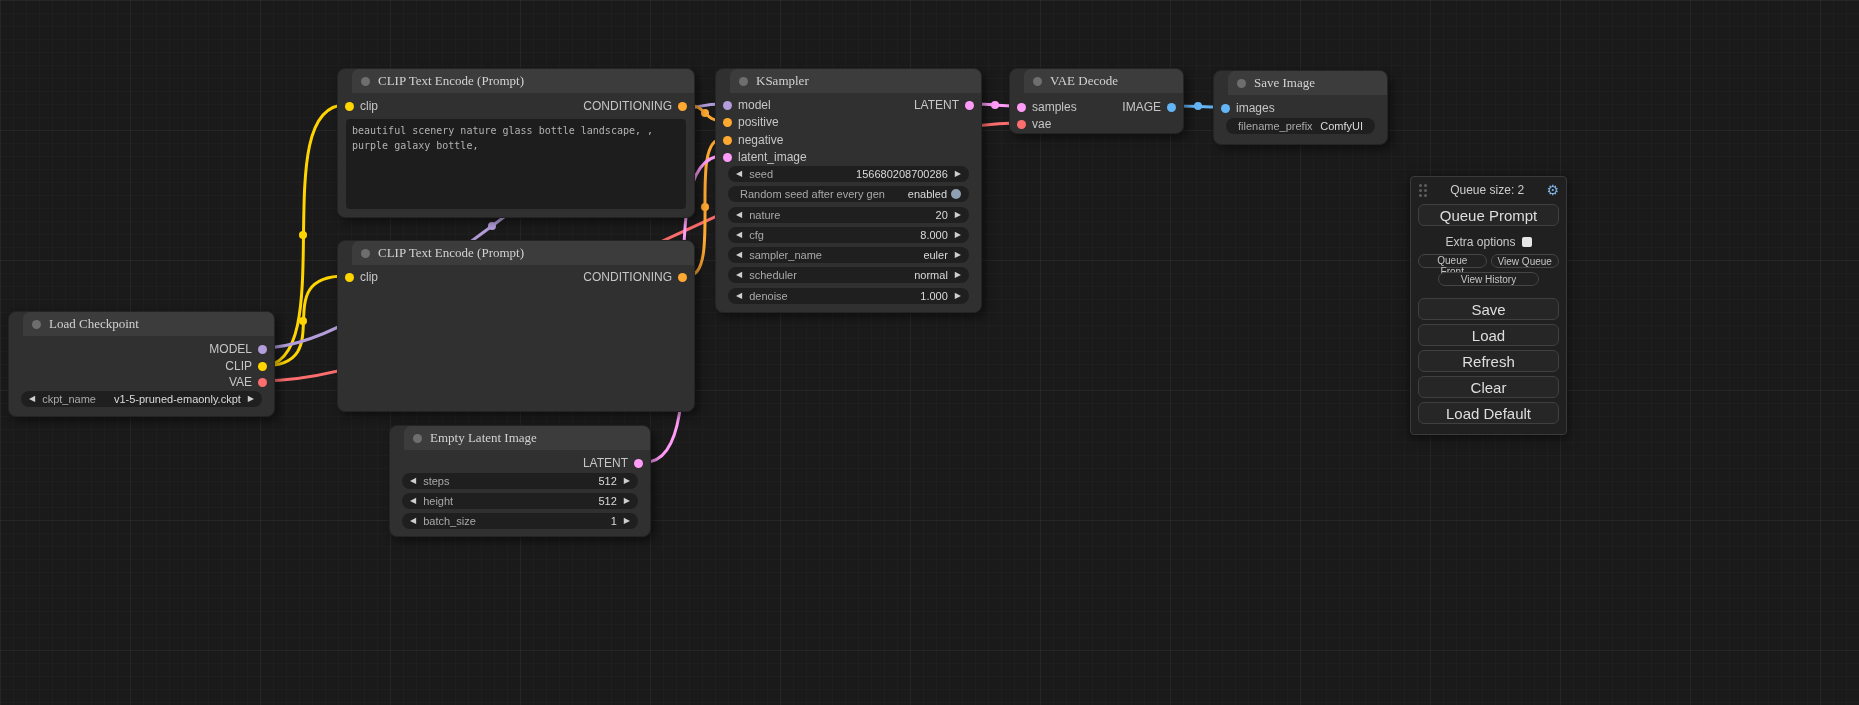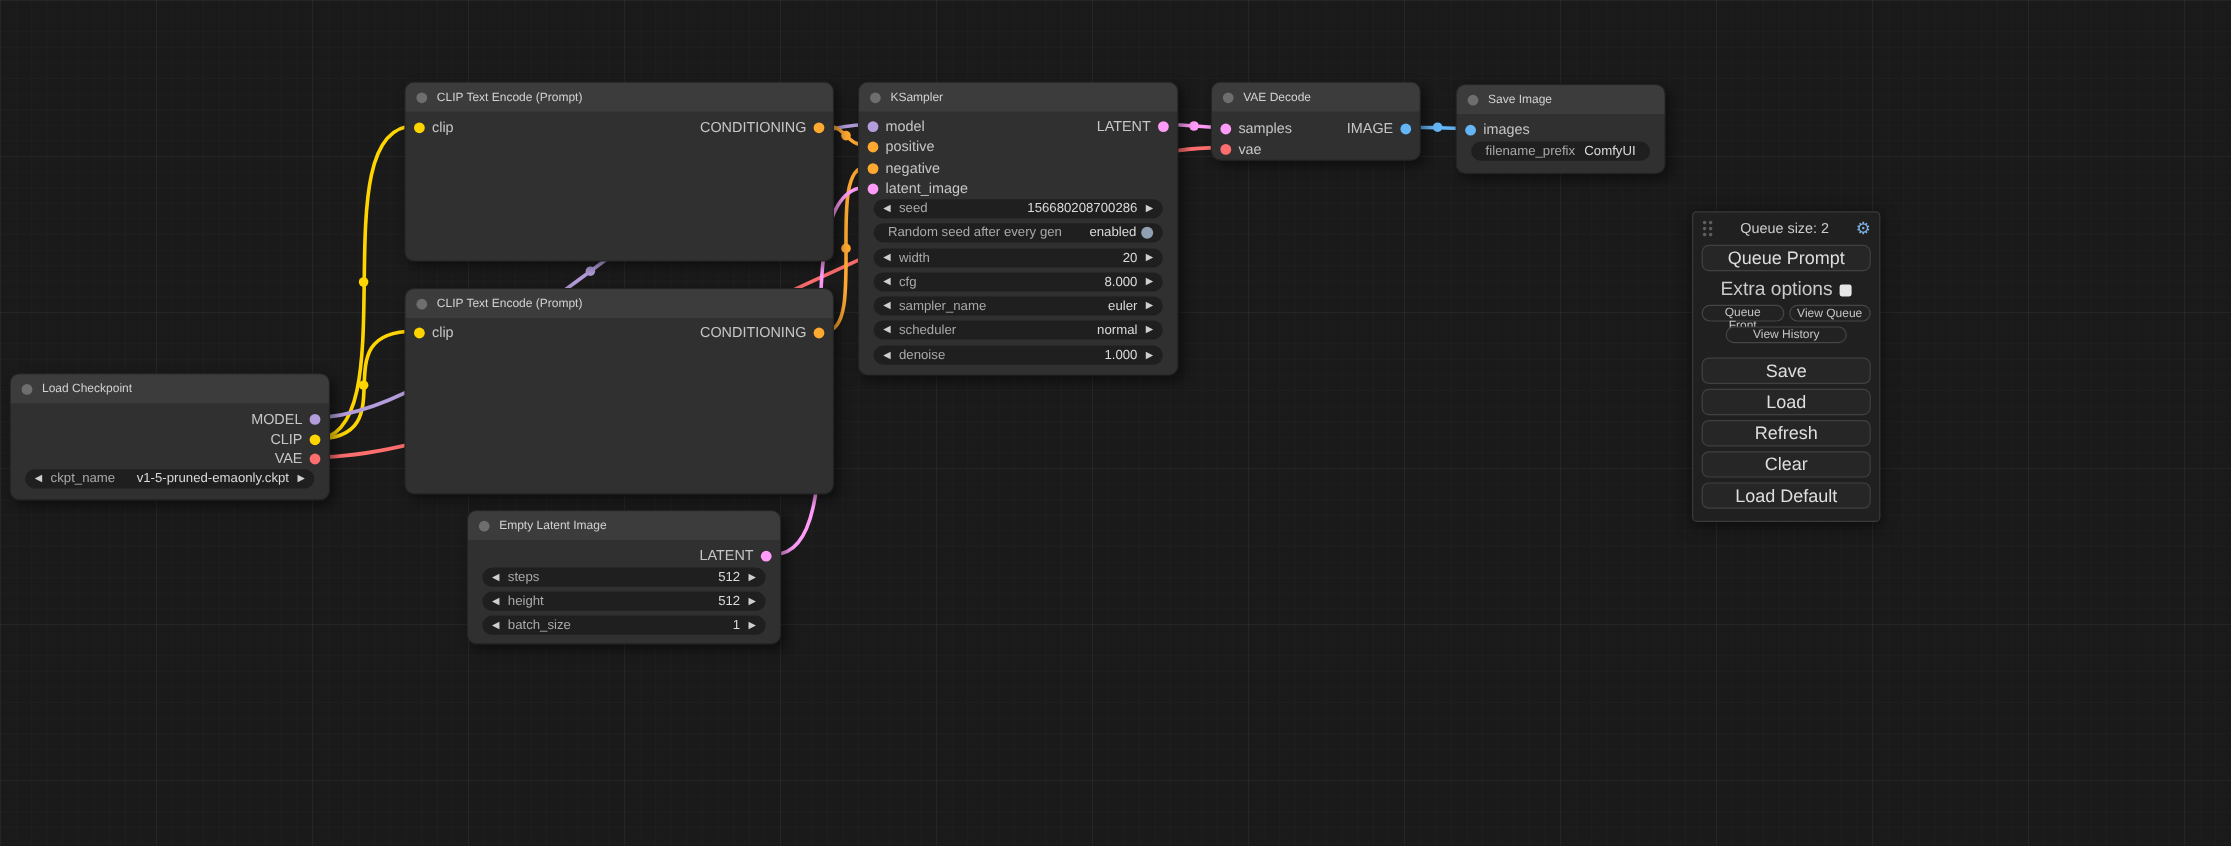--- a/index.html
+++ b/index.html
@@ -19,24 +19,24 @@
     background-size: 130px 130px, 130px 130px, 13px 13px, 13px 13px;
   }
   #links { position: absolute; left: 0; top: 0; z-index: 1; }
 
   .node {
     position: absolute; z-index: 2;
     background: #303030; border: 1px solid #242424; border-radius: 8px;
     box-shadow: 4px 4px 10px rgba(0,0,0,0.45);
   }
   .node-title {
-    position: absolute; top: 0; left: 0; right: 0; height: 24px;
+    position: absolute; top: 0; left: 14px; right: 0; height: 24px;
     background: #3c3c3c; border-radius: 7px 7px 0 0;
     display: flex; align-items: center; gap: 8px; padding: 0 9px;
-    font-size: 10px; color: #d2d2d2; cursor: move;
+    font-size: 13px; color: #d2d2d2; cursor: move; font-family: Liberation Serif, serif;
   }
   .collapse-dot { width: 9px; height: 9px; border-radius: 50%; background: #6e6e6e; flex: none; }
 
   .row { position: absolute; height: 14px; display: flex; align-items: center; gap: 6px; font-size: 12px; color: #c6c6c6; }
   .row.in  { left: 7px; }
   .row.out { right: 7px; }
   .dot { width: 9px; height: 9px; border-radius: 50%; flex: none; cursor: crosshair; }
 
   .widget {
     position: absolute; left: 12px; right: 12px; height: 16px;
@@ -73,21 +73,21 @@
     box-shadow: 5px 0 #5d5d5d, 0 5px #5d5d5d, 5px 5px #5d5d5d, 0 10px #5d5d5d, 5px 10px #5d5d5d;
   }
   .queue-size { flex: 1; text-align: center; font-size: 12px; color: #cccccc; }
   .gear { font-size: 14px; color: #7fb2e5; flex: none; cursor: pointer; }
   button { font-family: Liberation Sans, sans-serif; cursor: pointer; }
   .btn-lg {
     background: #262626; border: 1px solid #404040; border-radius: 6px;
     color: #dedede; font-size: 15px; height: 22px; margin: 2px 0; line-height: 19px;
   }
   .btn-queue { margin-bottom: 7px; }
-  .extra-row { display: flex; align-items: center; justify-content: center; gap: 6px; font-size: 16px; color: #c9c9c9; height: 15px; margin: 1px 0 3px; }
+  .extra-row { display: flex; align-items: center; justify-content: center; gap: 6px; font-size: 12px; color: #c9c9c9; height: 15px; margin: 1px 0 3px; }
   .checkbox { width: 10px; height: 10px; background: #e6e6e6; border-radius: 2px; cursor: pointer; }
   .small-row { display: flex; justify-content: center; gap: 4px; margin: 2px 0; }
   .btn-sm {
     background: #222222; border: 1px solid #454545; border-radius: 8px;
     color: #c5c5c5; font-size: 10px; height: 14px; line-height: 11px; padding: 0 6px; flex: 1;
   }
   .btn-history { flex: 0 0 72%; }
   .menu-gap { height: 8px; }
 </style>
 </head>
@@ -151,20 +151,21 @@
       <span>CLIP Text Encode (Prompt)</span>
     </div>
     <div class="row in" style="top:30px">
       <span class="dot" style="background-color: rgb(255, 213, 0);"></span>
       <span>clip</span>
     </div>
     <div class="row out" style="top:30px">
       <span>CONDITIONING</span>
       <span class="dot" style="background-color: rgb(255, 169, 49);"></span>
     </div>
+    <div class="prompt" style="top:50px;height:90px">beautiful scenery nature glass bottle landscape, , purple galaxy bottle,</div>
   </div>
 
   <div class="node" style="left:337px;top:240px;width:358px;height:172px">
     <div class="node-title">
       <span class="collapse-dot"></span>
       <span>CLIP Text Encode (Prompt)</span>
     </div>
     <div class="row in" style="top:29px">
       <span class="dot" style="background-color: rgb(255, 213, 0);"></span>
       <span>clip</span>
@@ -235,21 +236,21 @@
       <span class="w-value">156680208700286</span>
       <span class="arrow">▶</span>
     </div>
     <div class="widget no-arrow" style="top:117px">
       <span class="w-label">Random seed after every gen</span>
       <span class="w-value">enabled</span>
       <span class="toggle-knob" style="background-color: rgb(143, 160, 178);"></span>
     </div>
     <div class="widget" style="top:138px">
       <span class="arrow">◀</span>
-      <span class="w-label">width</span>
+      <span class="w-label">nature</span>
       <span class="w-value">20</span>
       <span class="arrow">▶</span>
     </div>
     <div class="widget" style="top:158px">
       <span class="arrow">◀</span>
       <span class="w-label">cfg</span>
       <span class="w-value">8.000</span>
       <span class="arrow">▶</span>
     </div>
     <div class="widget" style="top:178px">

